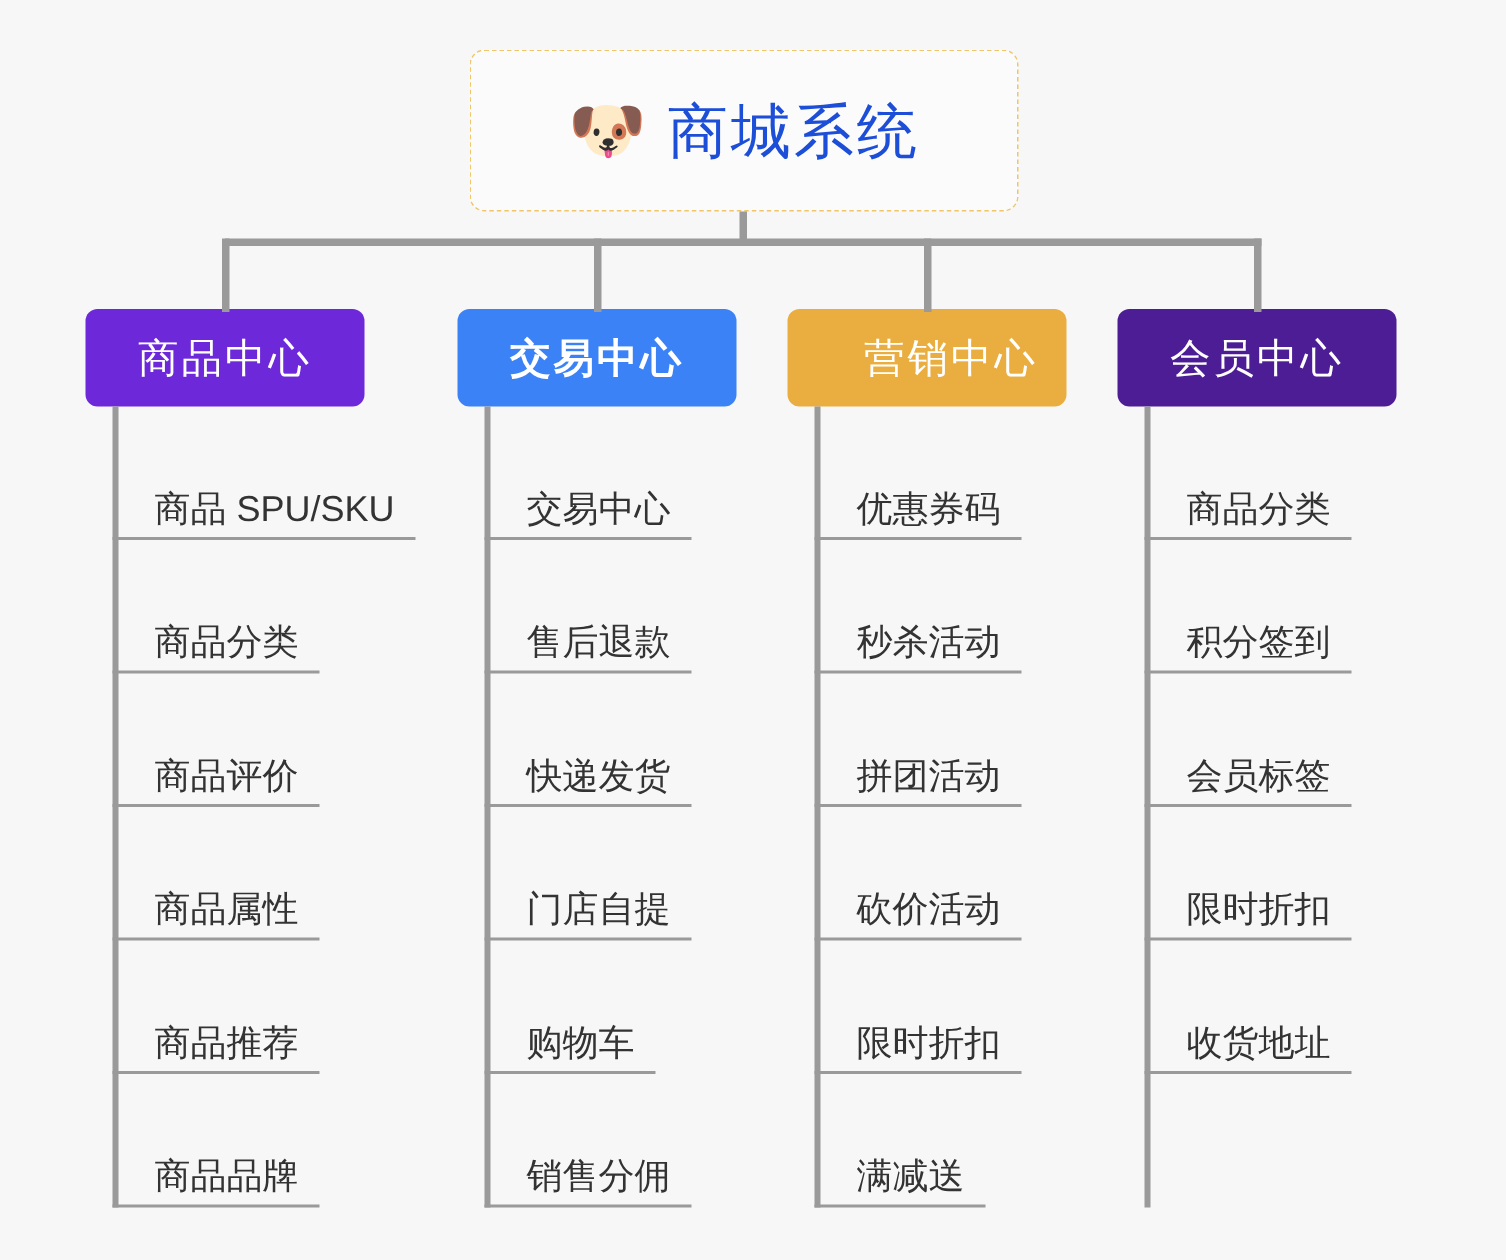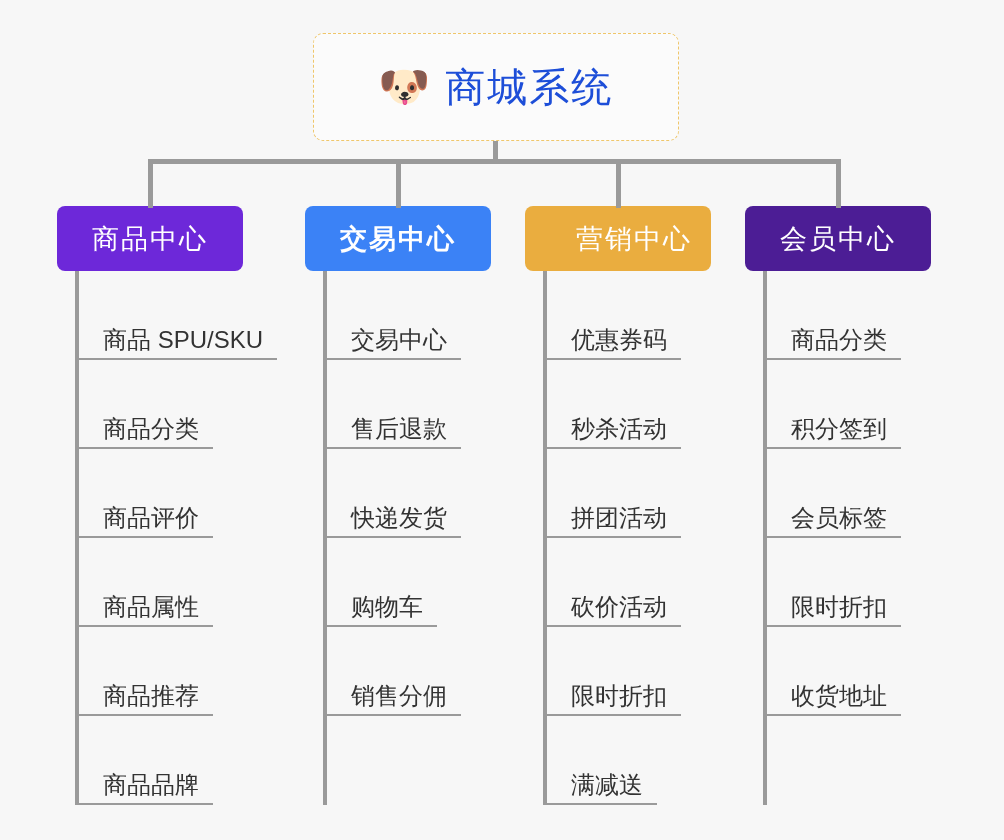--- a/index.html
+++ b/index.html
@@ -143,20 +143,23 @@
           <div class="leaf">
             <span class="leaf-label">交易中心</span>
           </div>
           <div class="leaf">
             <span class="leaf-label">售后退款</span>
           </div>
           <div class="leaf">
             <span class="leaf-label">快递发货</span>
           </div>
           <div class="leaf">
+            <span class="leaf-label">门店自提</span>
+          </div>
+          <div class="leaf">
             <span class="leaf-label">购物车</span>
           </div>
           <div class="leaf">
             <span class="leaf-label">销售分佣</span>
           </div>
         </div>
       </div>
       <div class="column" style="left: 525px; width: 186px;">
         <div class="cat-box" style="background: rgb(234, 173, 63); width: 186px; padding-left: 32px;">
           <span>营销中心</span>

